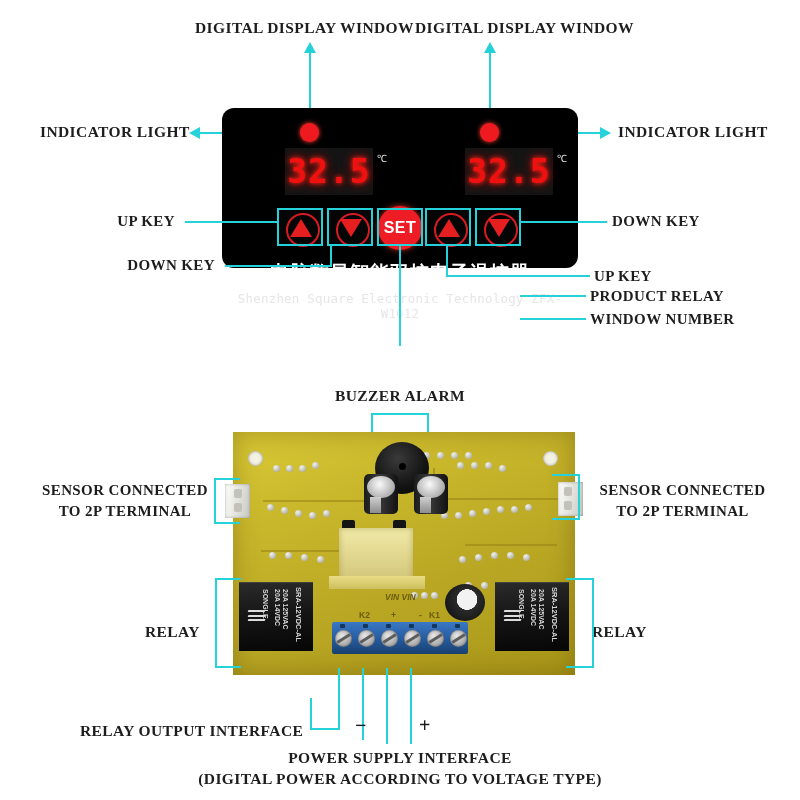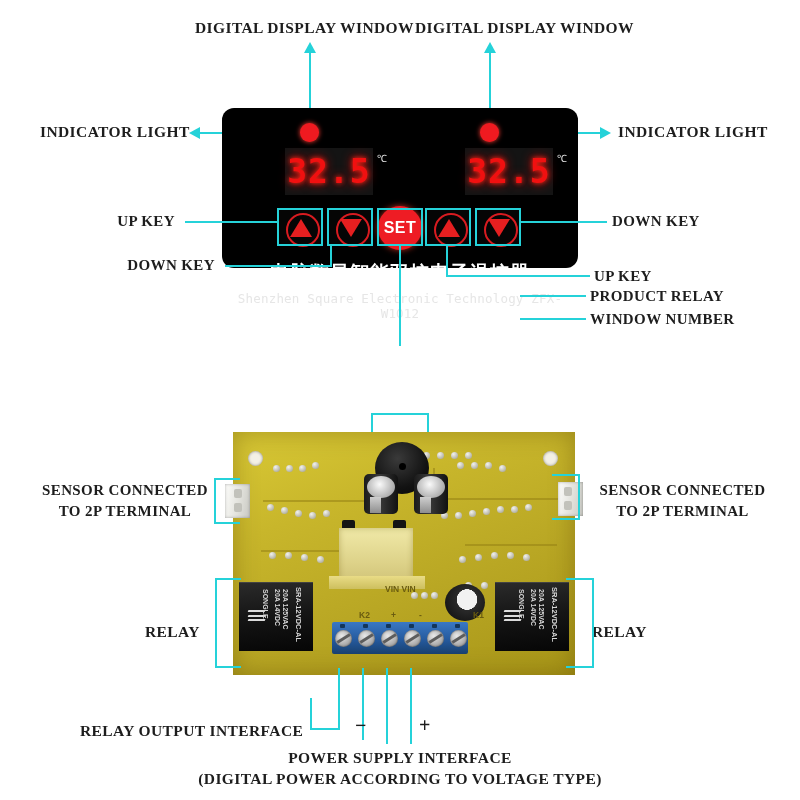--- a/index.html
+++ b/index.html
@@ -206,20 +206,21 @@
   <div class="ln lnh" style="left:446px;top:275px;width:144px;"></div>
 
   <div class="lbl" style="left:590px;top:287px;">PRODUCT RELAY</div>
   <div class="ln lnh" style="left:520px;top:295px;width:66px;"></div>
 
   <div class="lbl" style="left:590px;top:310px;">WINDOW NUMBER</div>
   <div class="ln lnh" style="left:520px;top:318px;width:66px;"></div>
 
   <div class="ln lnv" style="left:399px;top:246px;height:100px;"></div>
 
+  <div class="lbl c" style="left:330px;top:386px;width:140px;font-size:15.5px;">BUZZER ALARM</div>
   <div class="box nb" style="left:371px;top:413px;width:58px;height:30px;"></div>
 
   <div id="pcb">
 
     <div class="mhole" style="left:15px;top:19px;"></div>
     <div class="mhole" style="left:310px;top:19px;"></div>
 
     <div class="trace" style="left:30px;top:68px;width:106px;height:2px;"></div>
     <div class="trace" style="left:206px;top:66px;width:120px;height:2px;"></div>
     <div class="trace" style="left:28px;top:118px;width:82px;height:2px;"></div>
@@ -300,24 +301,24 @@
           <i style="top:4.5px"></i>
           <i style="top:9px"></i>
       </div>
       <div class="rtxt" style="left:30px;top:7px;">SONGLE</div>
       <div class="rtxt" style="left:42px;top:7px;">20A 14VDC</div>
       <div class="rtxt" style="left:50px;top:7px;">20A 125VAC</div>
       <div class="rtxt" style="left:64px;top:5px;font-size:7.5px;">SRA-12VDC-AL</div>
     </div>
 
     <div class="silk" style="left:126px;top:178px;">K2</div>
-    <div class="silk" style="left:152px;top:152px;">VIN VIN</div>
+    <div class="silk" style="left:152px;top:160px;font-style:italic;">VIN VIN</div>
     <div class="silk" style="left:158px;top:178px;">+</div>
     <div class="silk" style="left:186px;top:178px;">-</div>
-    <div class="silk" style="left:196px;top:178px;margin-left:44px;">K1</div>
+    <div class="silk" style="left:196px;top:178px;">K1</div>
 
     <div id="term" style="left:99px;top:190px;">
       <div class="thole" style="left:8px;"></div>
         <div class="thole" style="left:31px;"></div>
       <div class="thole" style="left:54px;"></div>
         <div class="thole" style="left:77px;"></div>
       <div class="thole" style="left:100px;"></div>
         <div class="thole" style="left:123px;"></div>
       <div class="screw" style="left:3px;"></div>
       <div class="screw" style="left:26px;"></div>

